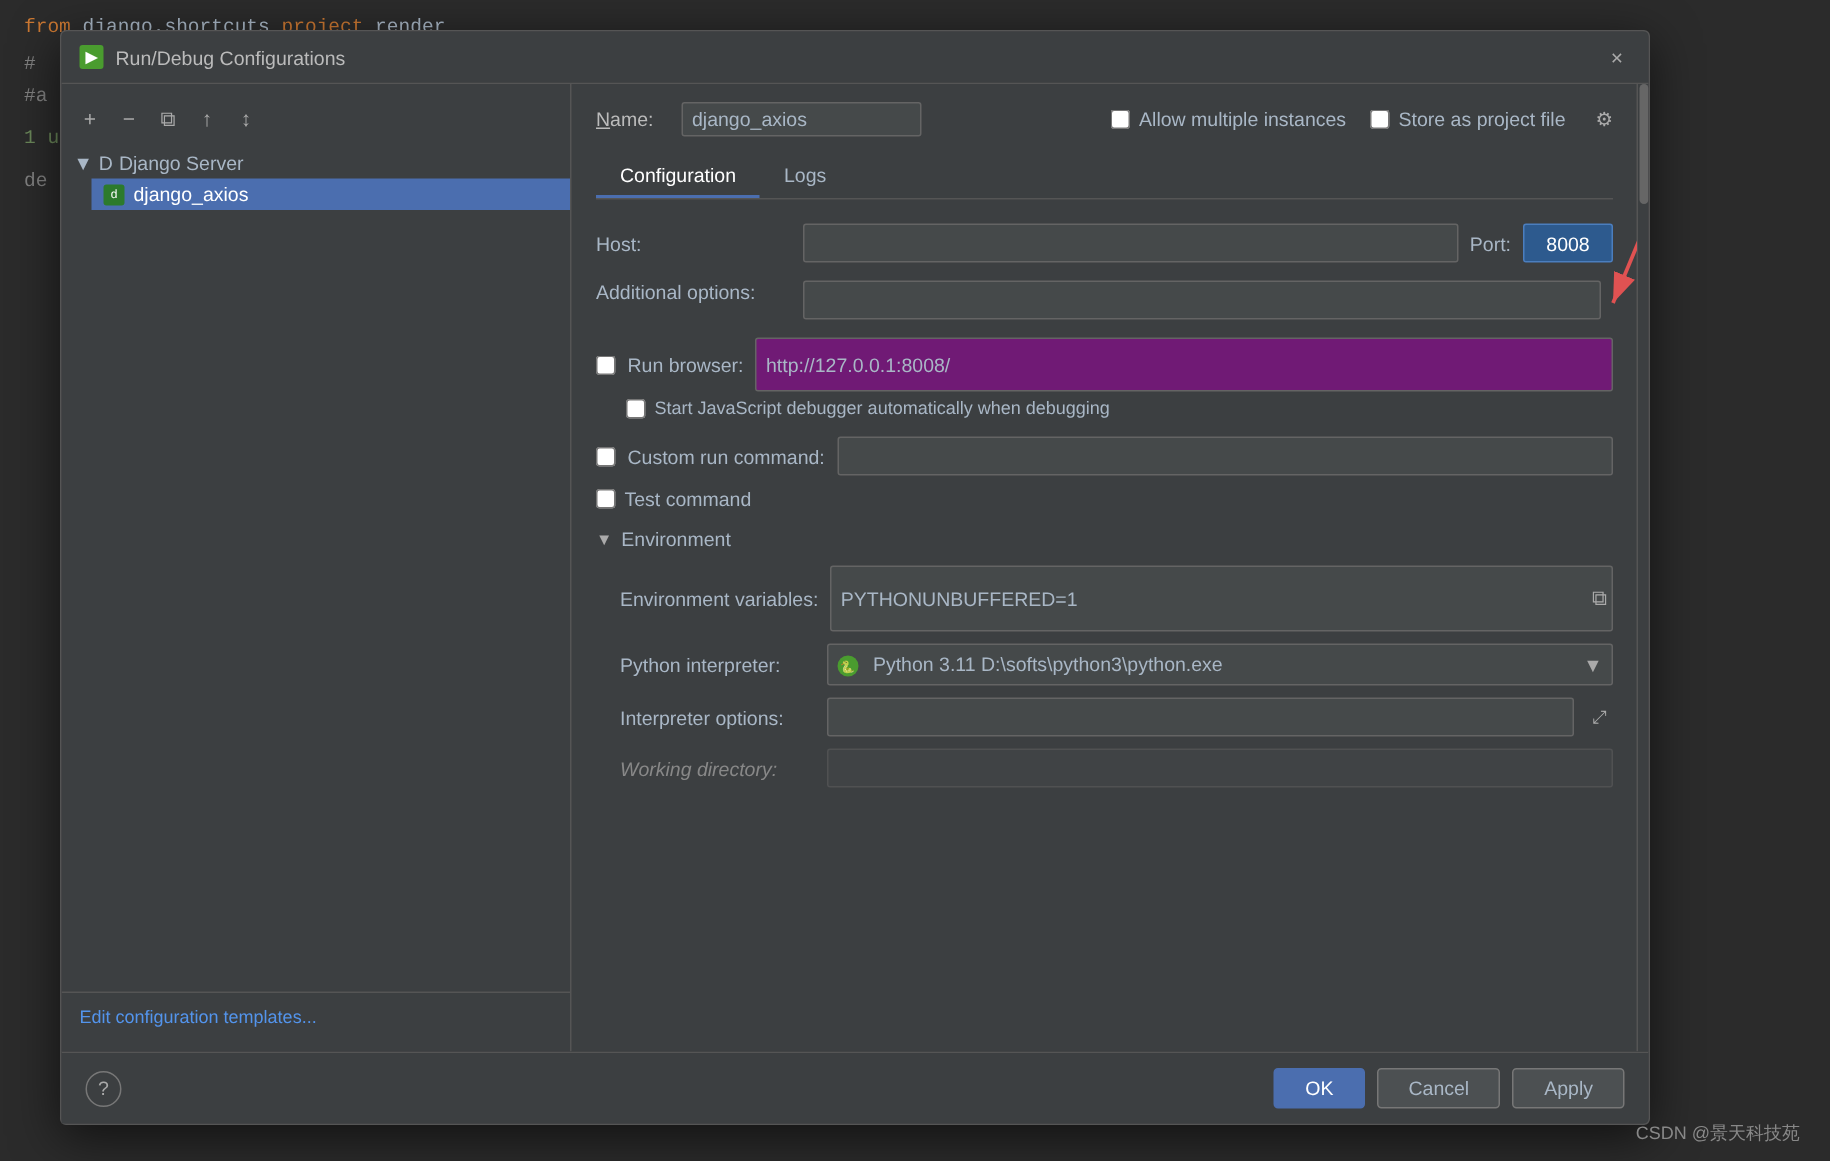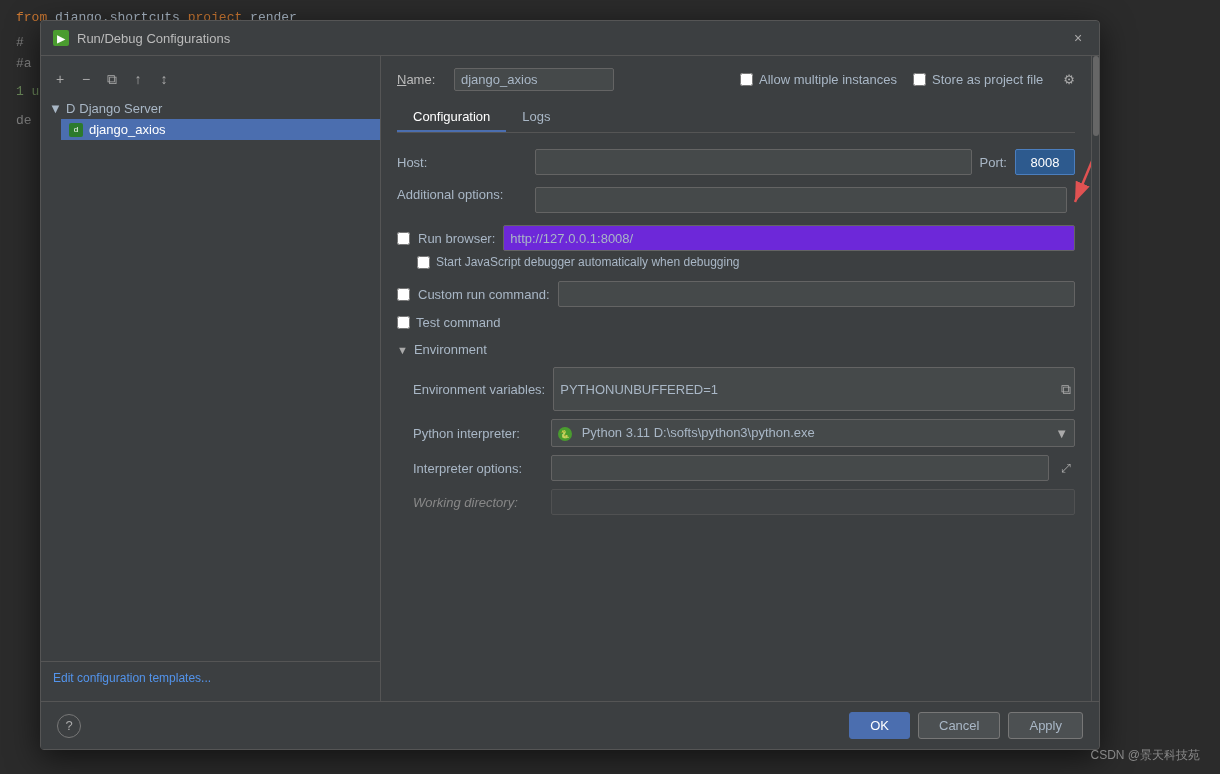--- a/index.html
+++ b/index.html
@@ -256,27 +256,27 @@
     
     .run-browser-row {
       display: flex;
       align-items: center;
       margin-bottom: 4px;
       gap: 8px;
     }
     .run-browser-label { color: #a9b7c6; font-size: 13px; }
     .browser-url-input {
       flex: 1;
-      background: #6d28d9;
+      background: #701a75;
       border: 1px solid #646464;
       color: #a9b7c6;
       padding: 3px 6px;
       border-radius: 2px;
       font-size: 13px;
-      height: 26px;
+      height: 36px;
     }
     .js-debugger-row {
       display: flex;
       align-items: center;
       gap: 6px;
       margin-bottom: 12px;
       margin-left: 20px;
     }
     .js-debugger-label { color: #a9b7c6; font-size: 12px; }
 

